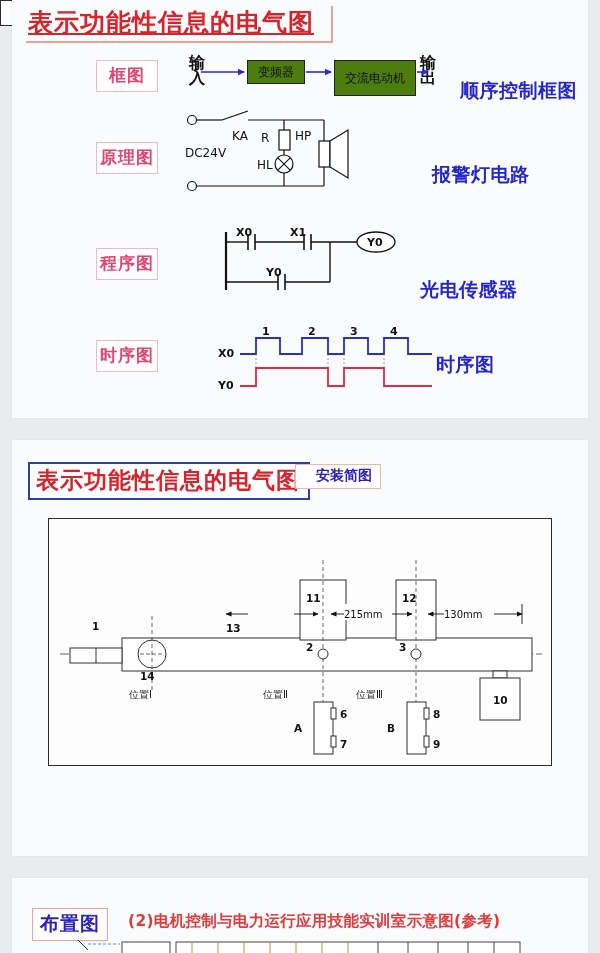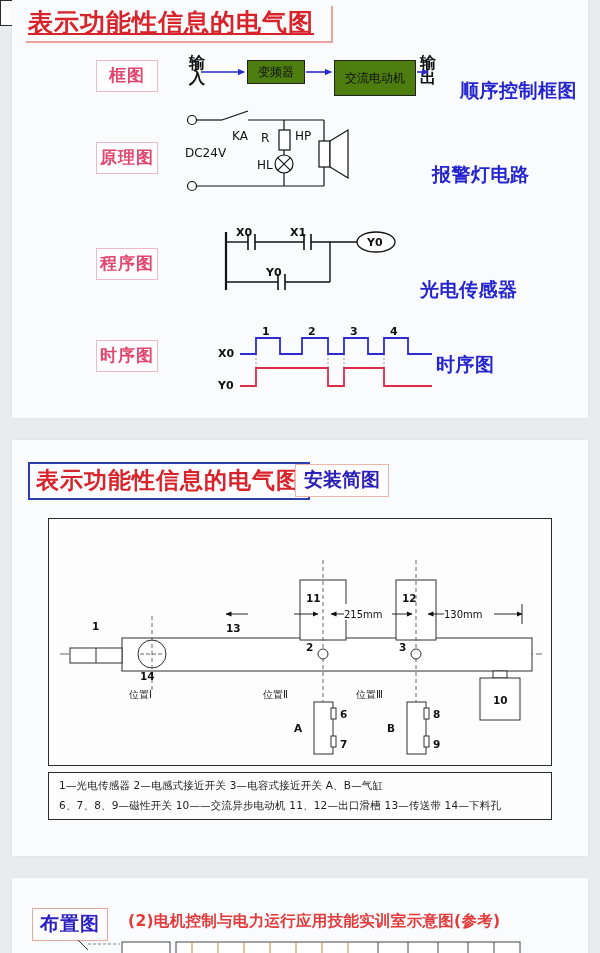--- a/index.html
+++ b/index.html
@@ -41,25 +41,25 @@
   #title2 {
     left: 28px; top: 462px;
     font-size: 23px;
     border: 2px solid #2b3faf;
     padding: 1px 8px 2px 6px;
     background: #fdfdff;
   }
   #badge-install {
     position: absolute;
     left: 295px; top: 464px;
-    font-size: 19px; font-weight: bold;
+    font-size: 14px; font-weight: bold;
     color: #2b20b8;
     border: 1px solid #efb6ae;
     background: #fffdfd;
-    padding: 2px 8px 3px 8px;
+    padding: 2px 8px 3px 20px;
     white-space: nowrap;
   }
 
   
   .pink-label {
     position: absolute;
     left: 96px;
     width: 62px;
     text-align: center;
     color: #e0466e;
@@ -338,24 +338,20 @@
         <path d="M6,0 L0,2.6 L6,5.2 z" fill="#111"></path>
       </marker>
     </defs>
     <rect x="192" y="48" width="46" height="16" fill="#fdfdfd" stroke="none"></rect>
     <rect x="288" y="48" width="48" height="16" fill="#fdfdfd" stroke="none"></rect>
     <rect x="388" y="48" width="50" height="16" fill="#fdfdfd" stroke="none"></rect>
     <text class="d-txt" x="288" y="62">215mm</text>
     <text class="d-txt" x="388" y="62">130mm</text>
   </svg>
 
-  <div class="frame" id="frame-legend">
-    <div class="legend-line" id="legend-l1">1—光电传感器         2—电感式接近开关      3—电容式接近开关        A、B—气缸</div>
-    <div class="legend-line" id="legend-l2">6、7、8、9—磁性开关  10——交流异步电动机  11、12—出口滑槽   13—传送带  14—下料孔</div>
-  </div>
 
   <div class="card" id="card-lay"></div>
 
   <div id="lbl-buzhi">布置图</div>
   <div id="cap-layout">(2)电机控制与电力运行应用技能实训室示意图(参考)</div>
 
   <svg class="art" id="layout-grid" width="480" height="16">
     <line x1="18" y1="2" x2="28" y2="12" stroke="#333" stroke-width="1"></line>
     <line x1="28" y1="6" x2="60" y2="6" stroke="#777" stroke-width="0.9" stroke-dasharray="3,2"></line>
     <rect x="62" y="4" width="48" height="12" fill="#fff" stroke="#444" stroke-width="1"></rect>

